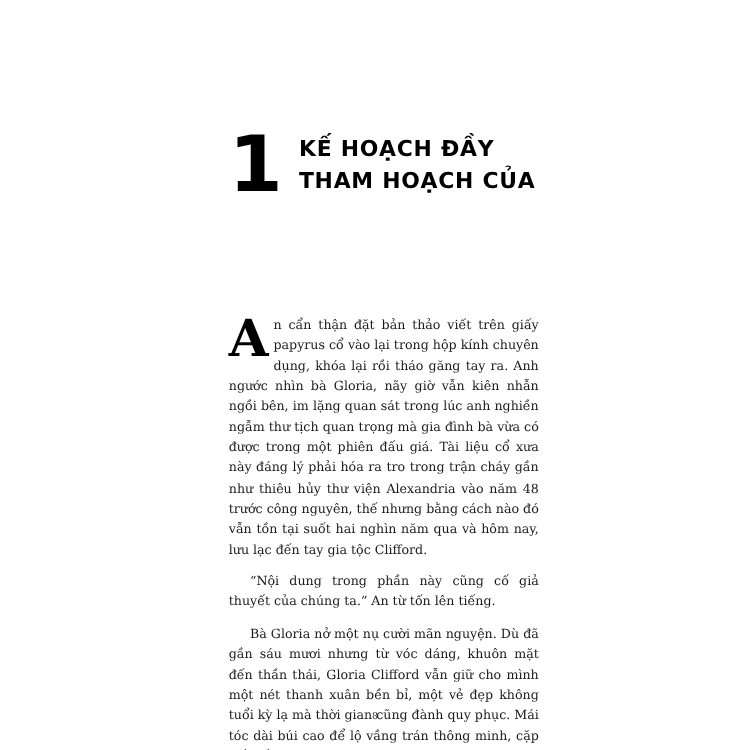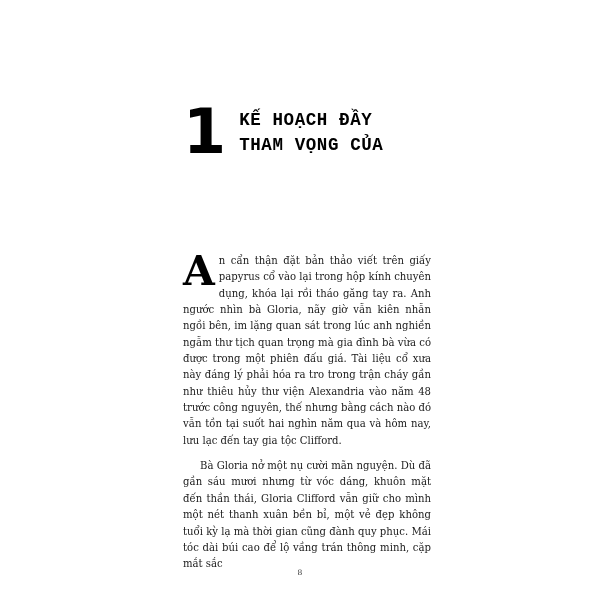--- a/index.html
+++ b/index.html
@@ -48,21 +48,20 @@
     font-weight: 700;
     font-size: 17.5px;
     line-height: 1.42;
     letter-spacing: 0.6px;
     color: #000000;
     padding-top: 3px;
   }
   .chapter-title span {
     display: block;
     white-space: nowrap;
-    font-family: Liberation Mono, monospace;
   }
   
   .body-copy {
     position: absolute;
     left: 183px;
     top: 253px;
     width: 248px;
   }
   .para {
     font-family: "DejaVu Serif", serif;
@@ -103,25 +102,26 @@
 </head>
 <body>
 
 <div class="page">
 
   <div class="content">
     <div class="chapter-head">
       <div class="chapter-number">1</div>
       <div class="chapter-title">
         <span>KẾ HOẠCH ĐẦY</span>
-        <span>THAM VỌNG CỦA</span>
+        <span>THAM HOẠCH CỦA</span>
       </div>
     </div>
   </div>
 
   <div class="body-copy">
     <p class="para dropcap-para"><span class="dropcap">A</span><span>n cẩn thận đặt bản thảo viết trên giấy papyrus cổ vào lại trong hộp kính chuyên dụng, khóa lại rồi tháo găng tay ra. Anh ngước nhìn bà Gloria, nãy giờ vẫn kiên nhẫn ngồi bên, im lặng quan sát trong lúc anh nghiền ngẫm thư tịch quan trọng mà gia đình bà vừa có được trong một phiên đấu giá. Tài liệu cổ xưa này đáng lý phải hóa ra tro trong trận cháy gần như thiêu hủy thư viện Alexandria vào năm 48 trước công nguyên, thế nhưng bằng cách nào đó vẫn tồn tại suốt hai nghìn năm qua và hôm nay, lưu lạc đến tay gia tộc Clifford.</span></p>
+    <p class="para indent">“Nội dung trong phần này cũng cố giả thuyết của chúng ta.” An từ tốn lên tiếng.</p>
     <p class="para indent">Bà Gloria nở một nụ cười mãn nguyện. Dù đã gần sáu mươi nhưng từ vóc dáng, khuôn mặt đến thần thái, Gloria Clifford vẫn giữ cho mình một nét thanh xuân bền bỉ, một vẻ đẹp không tuổi kỳ lạ mà thời gian cũng đành quy phục. Mái tóc dài búi cao để lộ vầng trán thông minh, cặp mắt sắc</p>
   </div>
 
   <div class="folio">8</div>
 
 </div>
 
 </body></html>

